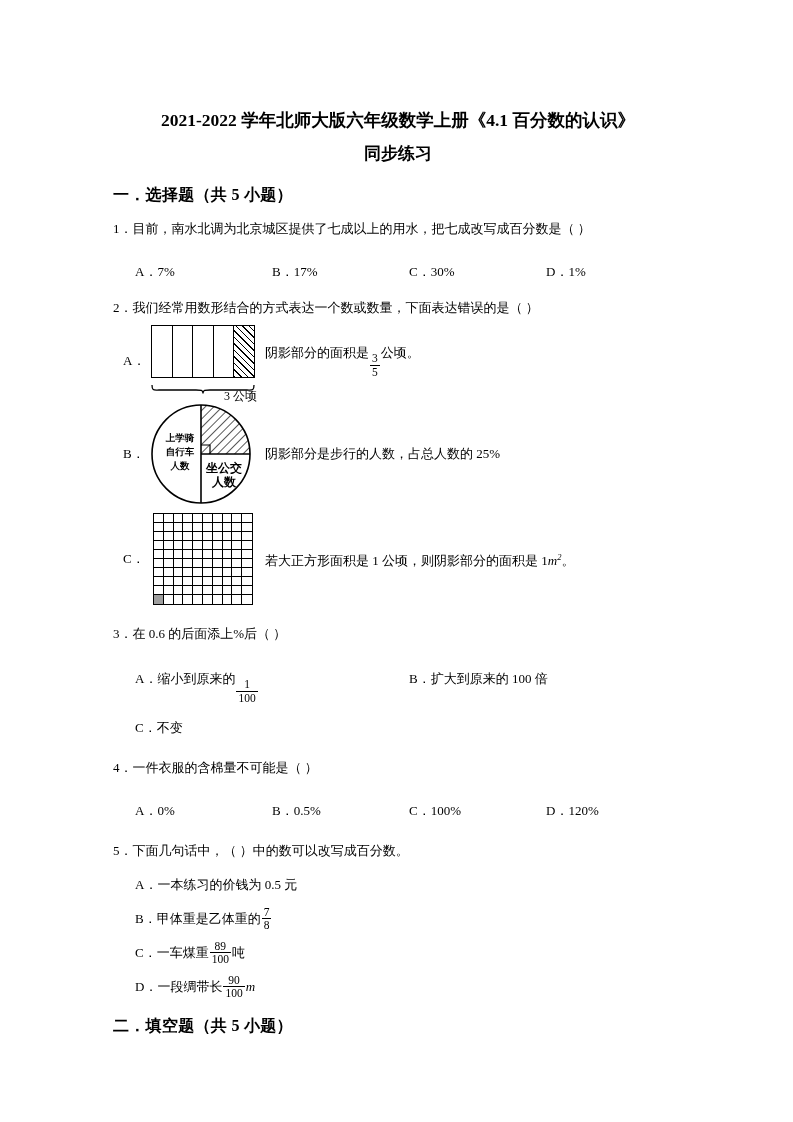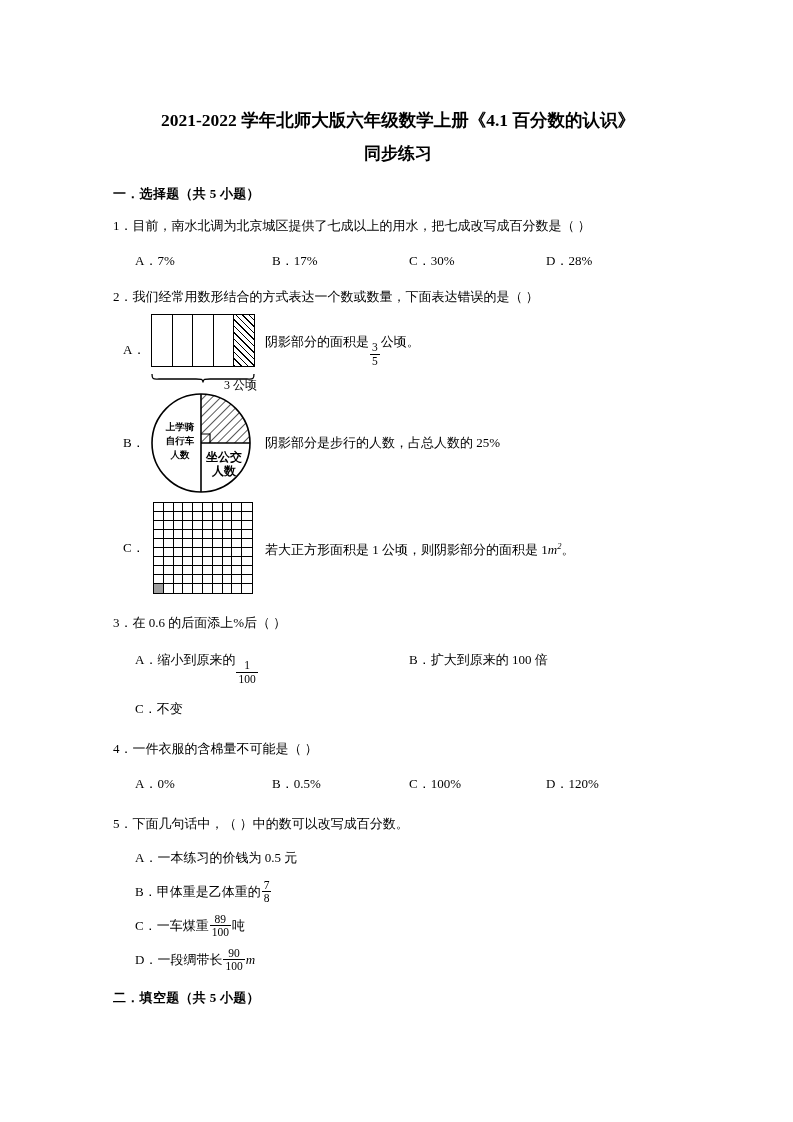--- a/index.html
+++ b/index.html
@@ -41,42 +41,42 @@
     font-weight: bold;
     font-size: 17px;
     line-height: 34px;
     text-align: center;
     margin-bottom: 6px;
   }
 
   
   .section-head {
     font-weight: bold;
-    font-size: 13px;
+    font-size: 16px;
     margin-top: 14px;
     margin-bottom: 4px;
     letter-spacing: 0.3px;
   }
 
   
   .question {
     font-size: 13px;
     line-height: 22px;
     margin-top: 12px;
   }
   .q-stem {
     font-size: 13px;
     line-height: 22px;
     white-space: nowrap;
   }
   .opt-row {
     display: flex;
     font-size: 13px;
     line-height: 26px;
-    margin-top: 11px;
+    margin-top: 19px;
     padding-left: 22px;
   }
   .opt-row .opt {
     white-space: nowrap;
   }
   .opt-4 .opt { width: 140px; }
   .opt-2 .opt { width: 285px; }
   .opt-stack {
     padding-left: 22px;
     margin-top: 8px;
@@ -215,21 +215,21 @@
     <div class="doc-subtitle">同步练习</div>
 
     <div class="section-head">一．选择题（共 5 小题）</div>
 
     <div class="question">
       <div class="q-stem">1．目前，南水北调为北京城区提供了七成以上的用水，把七成改写成百分数是（        ）</div>
       <div class="opt-row opt-4">
         <span class="opt">A．7%</span>
         <span class="opt">B．17%</span>
         <span class="opt">C．30%</span>
-        <span class="opt">D．28%</span>
+        <span class="opt">D．1%</span>
       </div>
     </div>
 
     <div class="question">
       <div class="q-stem">2．我们经常用数形结合的方式表达一个数或数量，下面表达错误的是（        ）</div>
 
       <div class="q2-figs">
 
         <div class="fig-block">
           <div class="fig-letter">A．</div>

